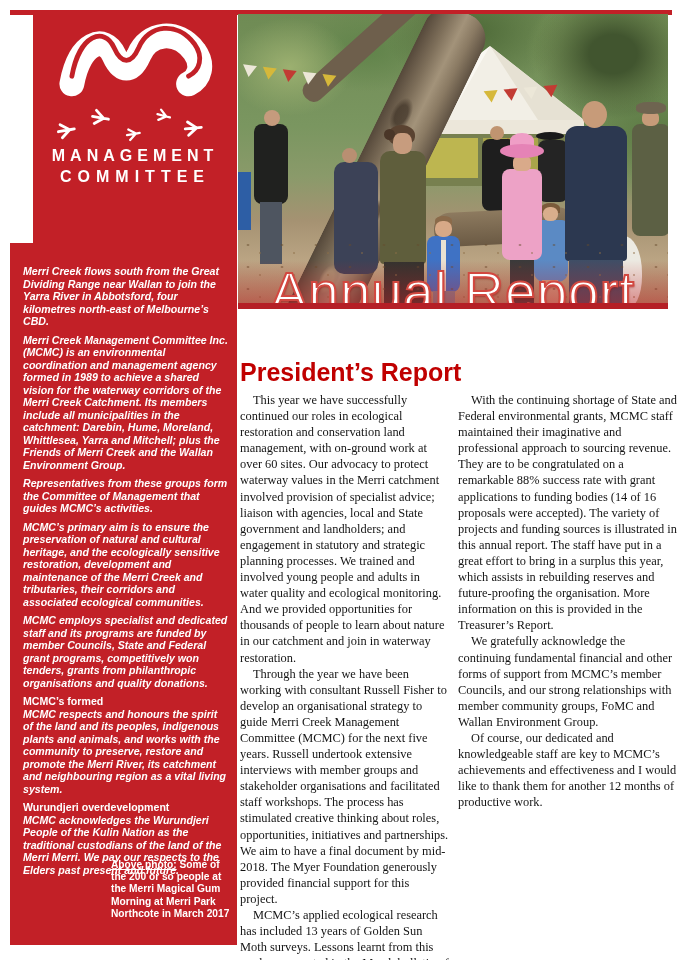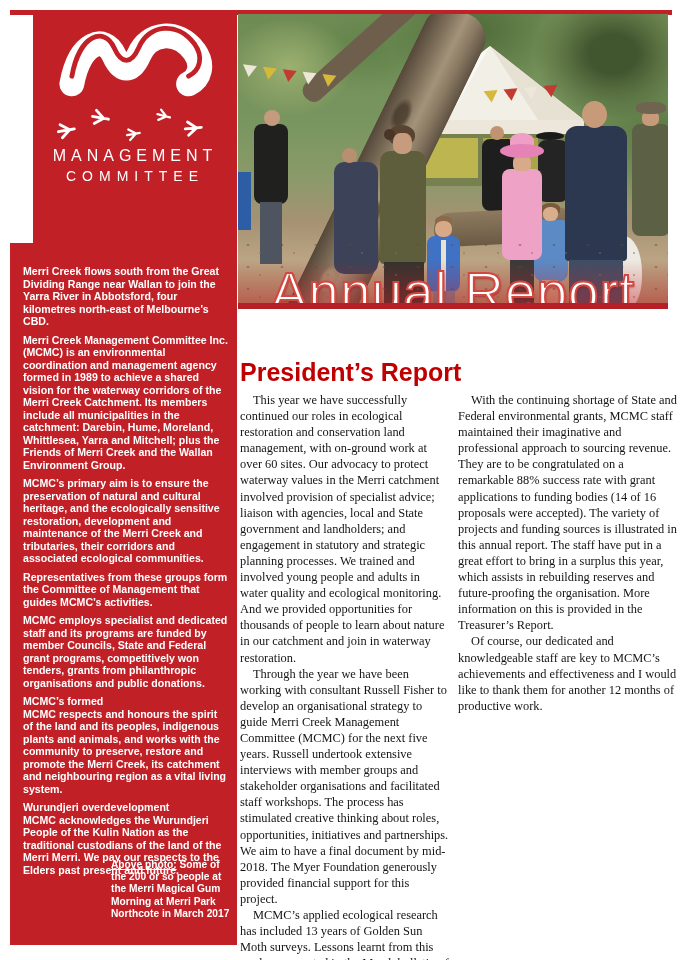--- a/index.html
+++ b/index.html
@@ -5,27 +5,27 @@
   html,body{margin:0;padding:0;}
   body{width:680px;height:960px;position:relative;background:#ffffff;font-family:"Liberation Sans",sans-serif;overflow:hidden;}
 
   
   .top-rule{position:absolute;left:10px;top:10px;width:662px;height:5px;background:#c22027;}
 
   
   .logo-box{position:absolute;left:33px;top:13px;width:204px;height:230px;background:#c22027;color:#fff;text-align:center;}
   .logo-title{margin-top:20px;font-size:19px;font-weight:bold;letter-spacing:2.5px;}
   .logo-wave{margin-top:2px;}
-  .logo-sub1{font-size:16px;font-weight:normal;letter-spacing:5px;margin-top:0px;}
-  .logo-sub2{font-size:14px;font-weight:normal;letter-spacing:6px;margin-top:3px;}
+  .logo-sub1{font-size:16px;font-weight:bold;letter-spacing:5px;margin-top:0px;}
+  .logo-sub2{font-size:16px;font-weight:bold;letter-spacing:6px;margin-top:3px;}
 
   
   .sidebar{position:absolute;left:10px;top:243px;width:227px;height:702px;background:#c22027;color:#fff;}
   .sidebar-inner{padding:22px 7px 0 13px;font-size:10.6px;font-weight:bold;line-height:12.5px;}
-  .sb-p{margin:0 0 6px 0;}
+  .sb-p{margin:0 0 6px 0;font-style:italic;}
   .sb-h{margin:0;}
   .caption{position:absolute;left:101px;top:616px;width:124px;font-size:10.2px;font-weight:bold;line-height:12.2px;}
   .caption-label{text-decoration:underline;}
 
   
   .photo{position:absolute;left:238px;top:14px;width:430px;height:295px;overflow:hidden;background:#6f8b54;}
   .ph-base{position:absolute;left:0;top:0;width:100%;height:100%;
     background:
       radial-gradient(90px 70px at 12% 18%, #9cb070 0%, rgba(0,0,0,0) 70%),
       radial-gradient(130px 90px at 88% 12%, #8aa561 0%, rgba(0,0,0,0) 70%),
@@ -133,25 +133,25 @@
     </svg>
   </div>
   <div class="logo-sub1">MANAGEMENT</div>
   <div class="logo-sub2">COMMITTEE</div>
 </div>
 
 <div class="sidebar">
   <div class="sidebar-inner">
     <p class="sb-p">Merri Creek flows south from the Great Dividing Range near Wallan to join the Yarra River in Abbotsford, four kilometres north-east of Melbourne’s CBD.</p>
     <p class="sb-p">Merri Creek Management Committee Inc. (MCMC) is an environmental coordination and management agency formed in 1989 to achieve a shared vision for the waterway corridors of the Merri Creek Catchment. Its members include all municipalities in the catchment: Darebin, Hume, Moreland, Whittlesea, Yarra and Mitchell; plus the Friends of Merri Creek and the Wallan Environment Group.</p>
+    <p class="sb-p">Representatives from these groups form the Committee of Management that guides MCMC’s activities.</p>
     <p class="sb-p">MCMC’s primary aim is to ensure the preservation of natural and cultural heritage, and the ecologically sensitive restoration, development and maintenance of the Merri Creek and tributaries, their corridors and associated ecological communities.</p>
-    <p class="sb-p">Representatives from these groups form the Committee of Management that guides MCMC’s activities.</p>
-    <p class="sb-p">MCMC employs specialist and dedicated staff and its programs are funded by member Councils, State and Federal grant programs, competitively won tenders, grants from philanthropic organisations and public donations.</p>
+    <p class="sb-p">MCMC employs specialist and dedicated staff and its programs are funded by member Councils, State and Federal grant programs, competitively won tenders, grants from philanthropic organisations and quality donations.</p>
     <p class="sb-h">MCMC’s formed</p>
-    <p class="sb-p">MCMC respects and honours the spirit of the land and its peoples, indigenous plants and animals, and works with the community to preserve, restore and promote the Merri Creek, its catchment and neighbouring region as a vital living system.</p>
+    <p class="sb-p">MCMC respects and honours the spirit of the land and its peoples, indigenous plants and animals, and works with the community to preserve, restore and promote the Merri River, its catchment and neighbouring region as a vital living system.</p>
     <p class="sb-h">Wurundjeri overdevelopment</p>
     <p class="sb-p">MCMC acknowledges the Wurundjeri People of the Kulin Nation as the traditional custodians of the land of the Merri Merri. We pay our respects to the Elders past present and future.</p>
   </div>
   <div class="caption">
     <span class="caption-label">Above photo:</span><span>  Some of the 200 or so people at the Merri Magical Gum Morning at Merri Park Northcote in March 2017</span>
   </div>
 </div>
 
 <div class="photo">
   <div class="ph-base"></div>
@@ -236,16 +236,17 @@
 <div class="report-heading">President’s Report</div>
 
 <div class="cols">
   <div class="col-l">
     <p>This year we have successfully continued our roles in ecological restoration and conservation land management, with on-ground work at over 60 sites. Our advocacy to protect waterway values in the Merri catchment involved provision of specialist advice; liaison with agencies, local and State government and landholders; and engagement in statutory and strategic planning processes. We trained and involved young people and adults in water quality and ecological monitoring. And we provided opportunities for thousands of people to learn about nature in our catchment and join in waterway restoration.</p>
     <p>Through the year we have been working with consultant Russell Fisher to develop an organisational strategy to guide Merri Creek Management Committee (MCMC) for the next five years. Russell undertook extensive interviews with member groups and stakeholder organisations and facilitated staff workshops. The process has stimulated creative thinking about roles, opportunities, initiatives and partnerships. We aim to have a final document by mid-2018. The Myer Foundation generously provided financial support for this project.</p>
     <p><span>MCMC’s applied ecological research has included 13 years of Golden Sun Moth surveys. Lessons learnt from this work were posted in the March bulletin of </span></p>
   </div>
   <div class="col-r">
     <p>With the continuing shortage of State and Federal environmental grants, MCMC staff maintained their imaginative and professional approach to sourcing revenue. They are to be congratulated on a remarkable 88% success rate with grant applications to funding bodies (14 of 16 proposals were accepted). The variety of projects and funding sources is illustrated in this annual report. The staff have put in a great effort to bring in a surplus this year, which assists in rebuilding reserves and future-proofing the organisation. More information on this is provided in the Treasurer’s Report.</p>
+    <p>We gratefully acknowledge the continuing fundamental financial and other forms of support from MCMC’s member Councils, and our strong relationships with member community groups, FoMC and Wallan Environment Group.</p>
     <p>Of course, our dedicated and knowledgeable staff are key to MCMC’s achievements and effectiveness and I would like to thank them for another 12 months of productive work.</p>
 
   </div>
 </div>
 
 </body></html>

